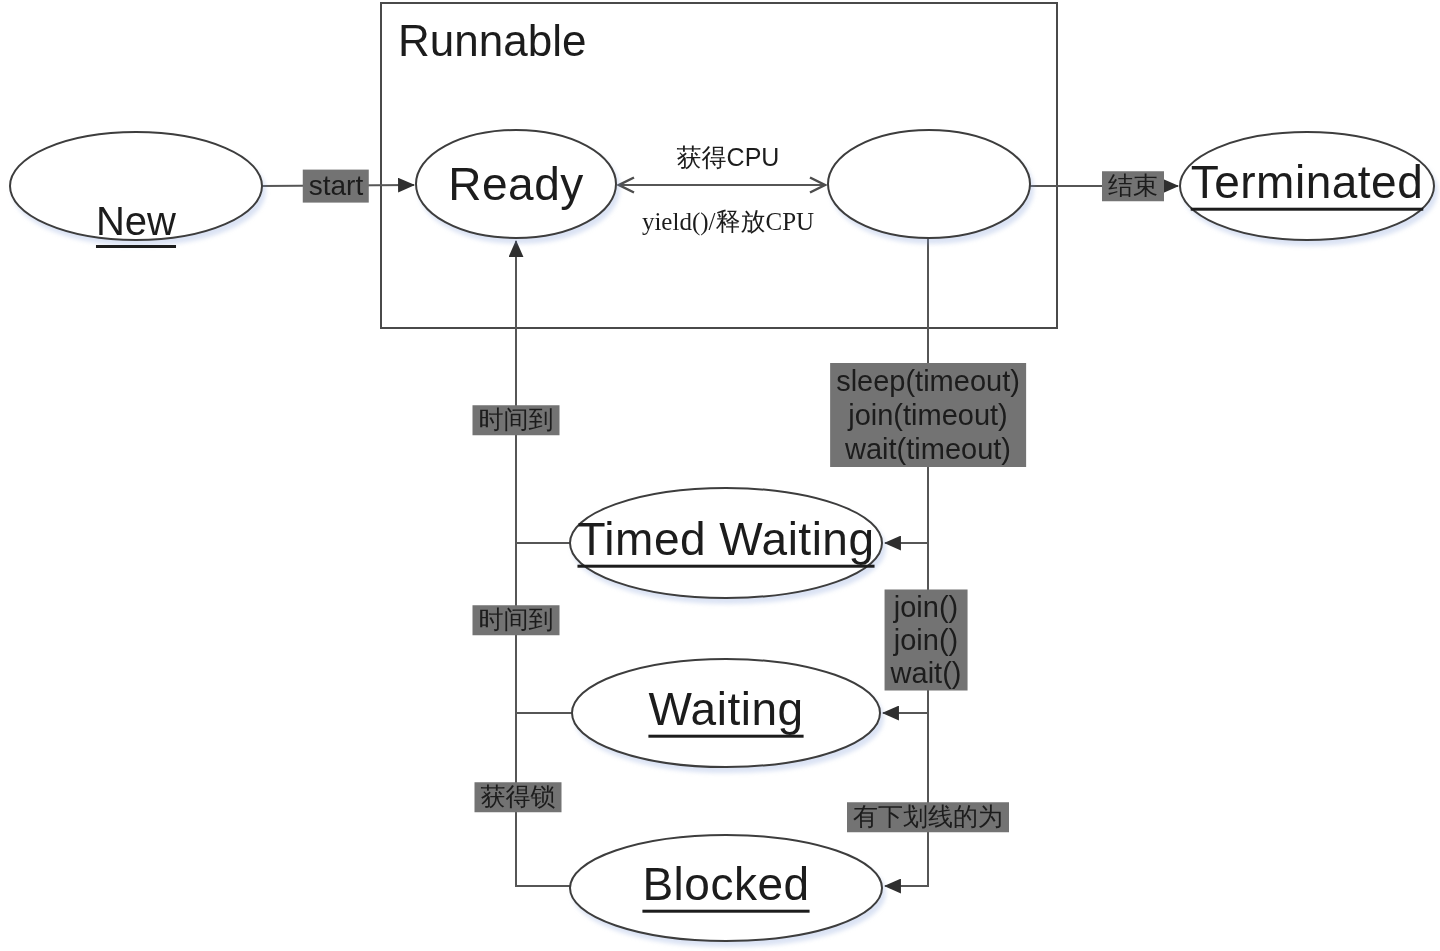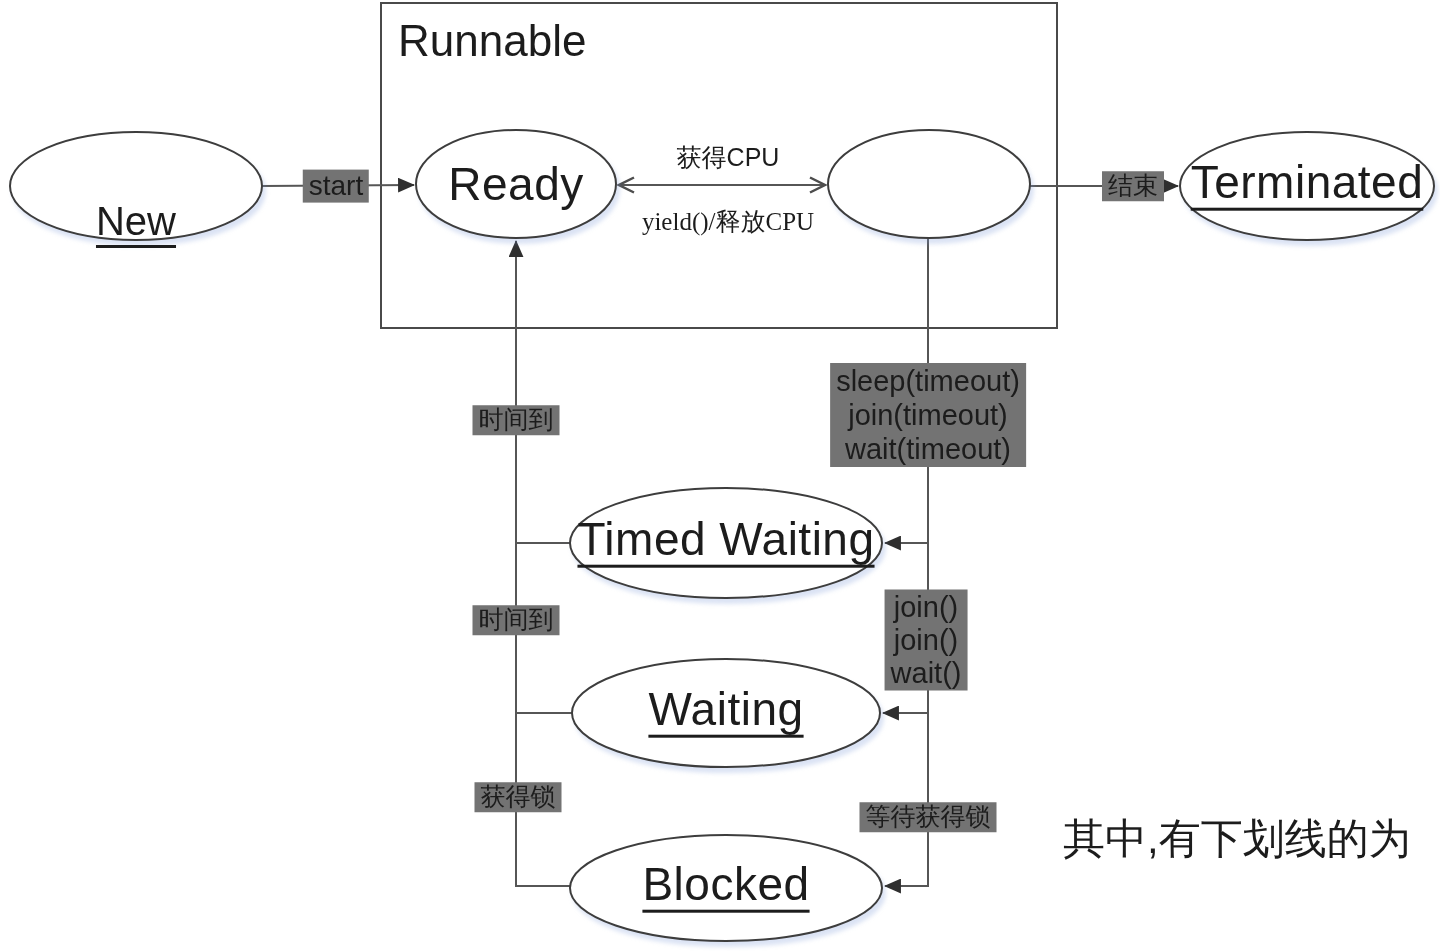--- a/index.html
+++ b/index.html
@@ -90,19 +90,18 @@
     <div>join(timeout)</div>
     <div>wait(timeout)</div>
   </div>
 
   <div class="lbl stack2 bg" style="left:926px; top:640px;">
     <div>join()</div>
     <div>join()</div>
     <div>wait()</div>
   </div>
 
-  <div class="lbl edge-cn bg" style="left:928px; top:817px;">等待获得锁</div>
+  <div class="lbl edge-cn bg" style="left:928px; top:817px;">有下划线的为</div>
 
   <div class="note" style="left:1063px; top:810px;">
-    <div>其中,有下划线的为</div>
   </div>
 
 </div>
 
 </body></html>

